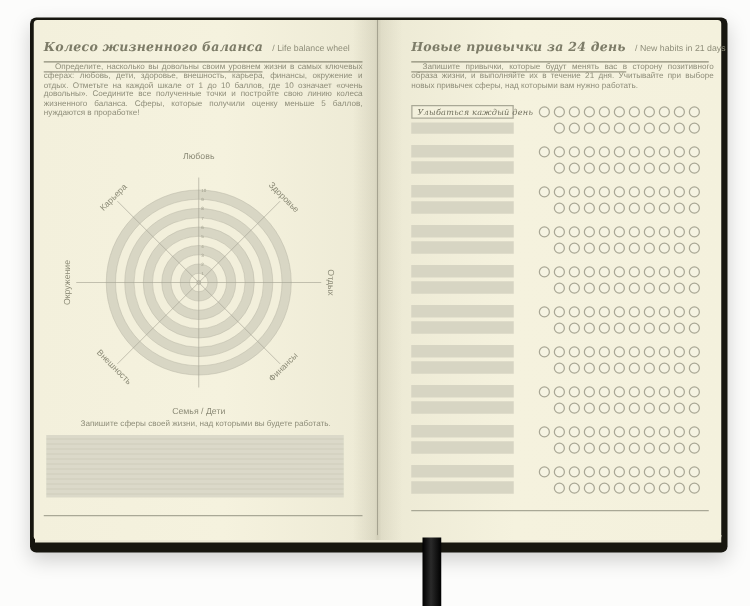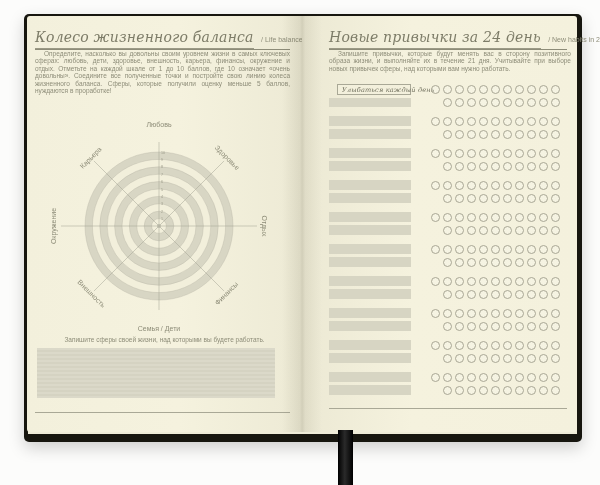--- a/index.html
+++ b/index.html
@@ -44,21 +44,21 @@
   .page-header{
     position:absolute;top:12px;padding-bottom:3px;
     border-bottom:1px solid #8d8c78;white-space:nowrap;
   }
   .page.left .page-header{left:8px;right:12px;}
   .page.right .page-header{left:27px;right:10px;}
   .script{
     font-family:"DejaVu Serif", serif;font-style:italic;
     color:#7d7c68;letter-spacing:.2px;
   }
-  .title-script{font-size:14px;border-bottom:1px solid rgba(125,124,104,.75);padding-bottom:3px;}
+  .title-script{font-size:10px;border-bottom:1px solid rgba(125,124,104,.75);padding-bottom:13px;font-weight:bold;}
   .title-latin{font-size:7px;color:#8e8d79;margin-left:3px;}
   .intro{
     position:absolute;top:34px;font-size:6.5px;line-height:7.4px;
     color:#8e8d79;text-align:justify;text-indent:9px;
   }
   .page.left .intro{left:8px;right:12px;}
   .page.right .intro{left:27px;right:6px;}
   .caption{
     position:absolute;top:320px;left:0;right:0;text-align:center;
     font-size:6.5px;color:#8e8d79;
@@ -75,21 +75,21 @@
   .wheel-wrap{position:absolute;left:0;top:86px;width:264px;height:246px;}
   .wheel-label{font-family:"Liberation Sans",sans-serif;font-size:7px;fill:#8c8b77;}
   .wheel-tick{font-family:"Liberation Sans",sans-serif;font-size:3.6px;fill:#9d9c8a;}
   
   .habits-list{position:absolute;left:27px;top:68px;right:6px;}
   .habit-block{display:flex;height:23px;margin-bottom:9px;}
   .habit-lines{width:82px;display:flex;flex-direction:column;gap:3px;flex:none;}
   .habit-line{height:10px;background:#d7d5c3;}
   .example-box{
     height:10px;border:1px solid #a9a896;background:#f3f0dc;
-    display:flex;align-items:center;box-sizing:content-box;margin-left:8px;
+    display:flex;align-items:center;box-sizing:content-box;
   }
   .example-box .script{font-size:6.5px;padding-left:4px;white-space:nowrap;color:#6f6e5c;}
   .day-rows{margin-left:20px;display:flex;flex-direction:column;gap:3px;}
   .day-row{display:flex;gap:3px;height:10px;align-items:center;}
   .day-row.indent{margin-left:12px;}
   .day-circle{
     width:9px;height:9px;border:1px solid #a9a795;border-radius:50%;
     box-sizing:border-box;flex:none;background:rgba(255,255,255,.15);
   }
 </style>

